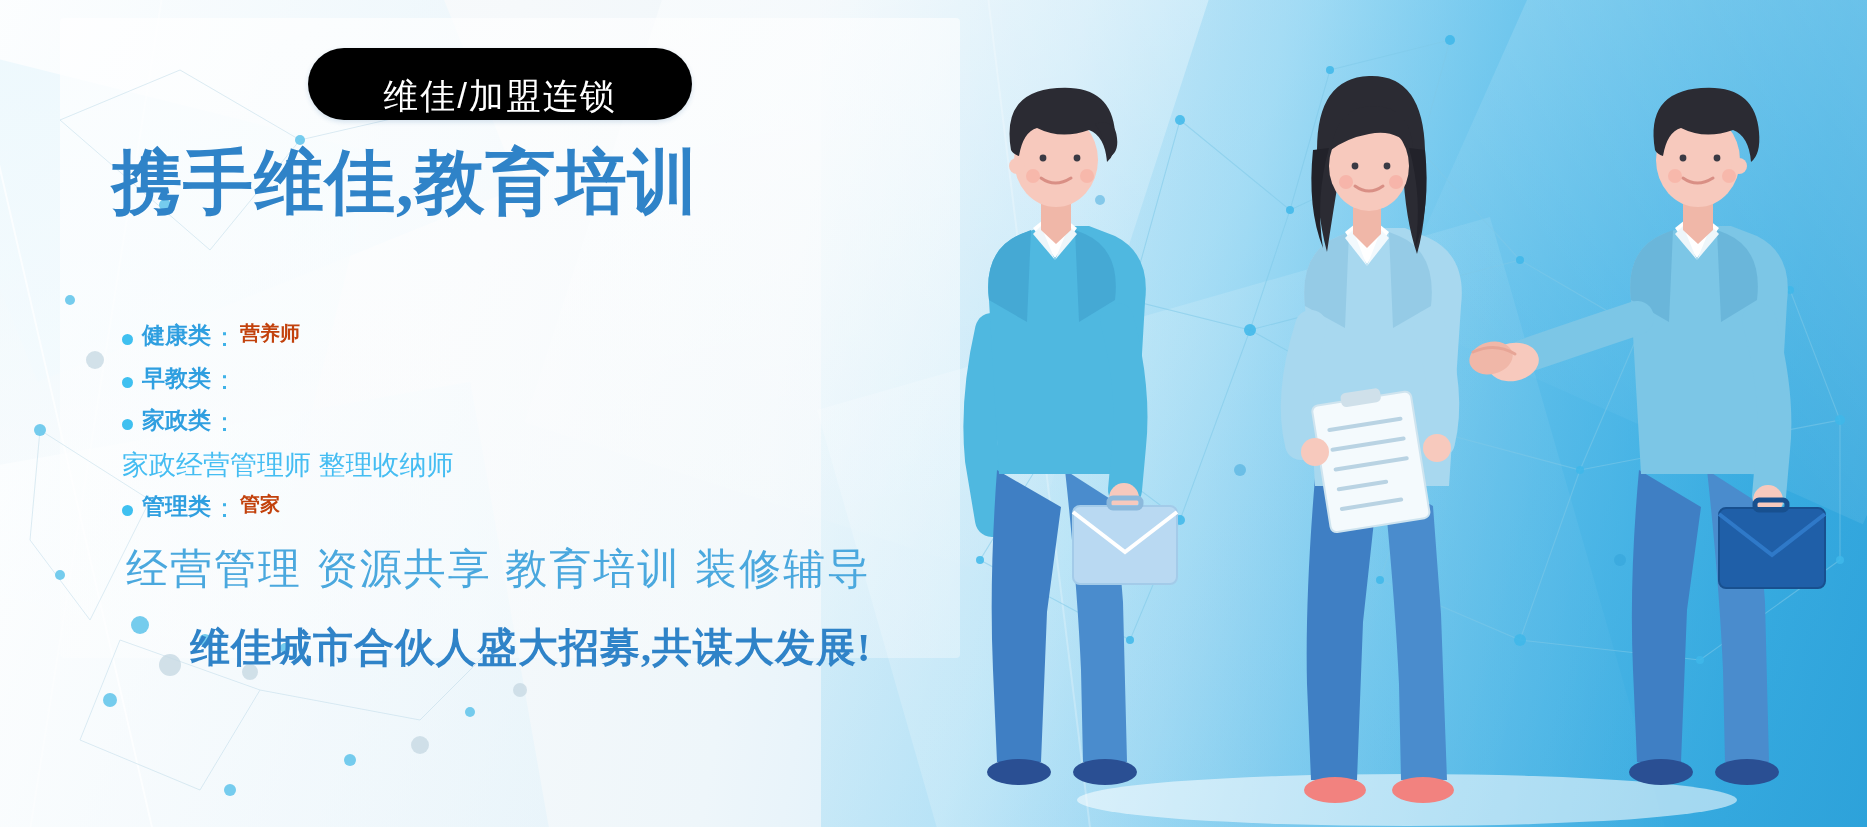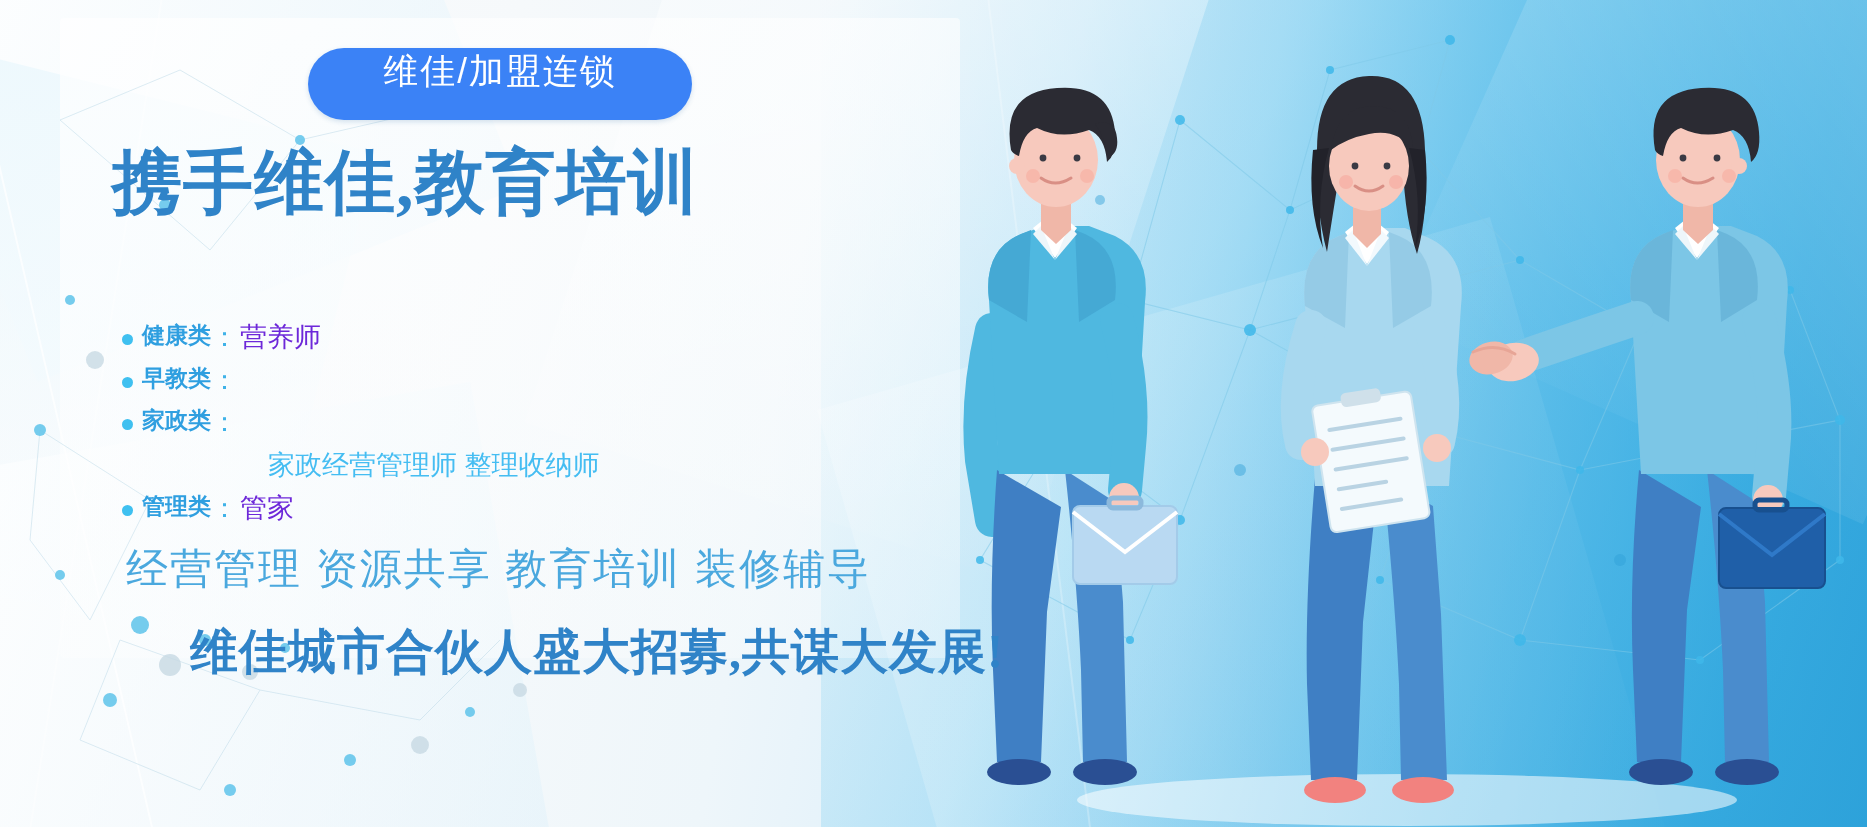--- a/index.html
+++ b/index.html
@@ -41,22 +41,22 @@
 
   
   .net{position:absolute;inset:0;}
 
   
   .content{position:absolute;left:0;top:0;width:960px;height:827px;}
 
   .badge{
     position:absolute;left:308px;top:48px;
     width:384px;height:72px;border-radius:40px;
-    background:#3b82f6;
-    display:flex;align-items:flex-start;justify-content:center;
+    background:#000000;
+    display:flex;align-items:flex-end;justify-content:center;
     box-shadow:0 2px 5px rgba(40,100,160,.18);
   }
   .badge span{
     color:#ffffff;font-size:35px;letter-spacing:2px;font-weight:400;
     font-family:"Liberation Sans","DejaVu Sans",sans-serif;
   }
 
   .headline{
     position:absolute;left:112px;top:148px;
     font-size:70px;font-weight:bold;color:#2f83c8;
@@ -73,34 +73,34 @@
   .brow{display:flex;align-items:flex-start;margin-bottom:7px;line-height:1.32;}
   .bdot{
     width:11px;height:11px;border-radius:50%;background:#3fc0f0;
     margin-top:14px;margin-right:9px;flex:0 0 auto;
   }
   .blabel{
     font-size:23px;font-weight:bold;color:#2f9fe0;white-space:nowrap;
     flex:0 0 auto;
   }
   .bsep{font-size:27px;color:#3fb2e8;font-weight:400;margin:0 2px 0 0;}
-  .bvalue{font-size:27px;font-weight:400;color:#6d28d9;white-space:nowrap;}
+  .bvalue{font-size:20px;font-weight:700;color:#c2410c;white-space:nowrap;}
   .bcont{
     font-size:27px;font-weight:400;color:#45bdf2;white-space:nowrap;
-    margin-left:146px;line-height:1.32;margin-bottom:7px;
+    line-height:1.32;margin-bottom:7px;
   }
 
   .services{
     position:absolute;left:110px;top:548px;
     font-size:42px;font-weight:400;color:#4aa8de;
     letter-spacing:2px;white-space:nowrap;line-height:1;margin-left:16px;
   }
   .tagline{
     position:absolute;left:190px;top:628px;
-    font-size:48px;font-weight:bold;color:#2f83c8;
+    font-size:40px;font-weight:bold;color:#2f83c8;
     letter-spacing:1px;white-space:nowrap;line-height:1;
     font-family:"Liberation Serif","DejaVu Serif",serif;
   }
 
   
   .illus{position:absolute;right:0;top:0;width:930px;height:827px;}
 </style>
 </head>
 <body>
 

